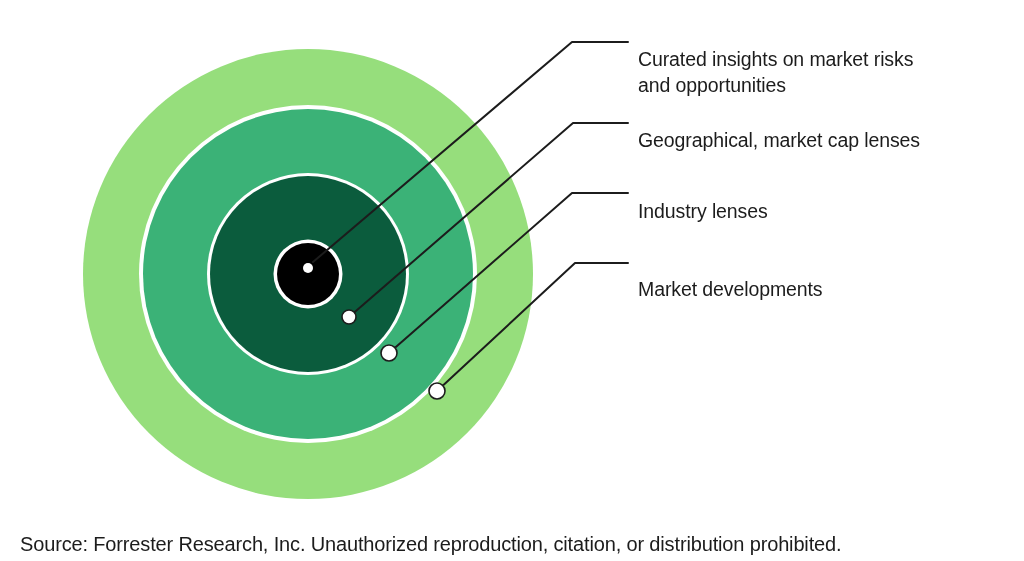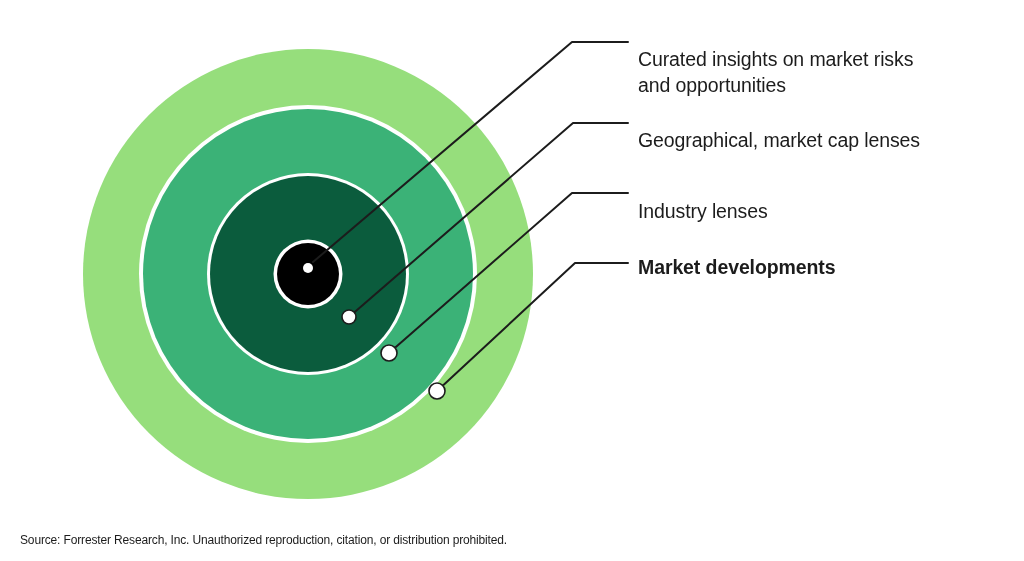--- a/index.html
+++ b/index.html
@@ -28,28 +28,28 @@
     font-size: 19.5px;
     line-height: 26px;
     color: #1c1c1c;
     letter-spacing: -0.1px;
     white-space: pre-line;
     margin-top: 16px;
   }
   #label-curated  { left: 638px; top: 30px;  width: 330px; }
   #label-geo      { left: 638px; top: 111px; width: 350px; }
   #label-industry { left: 638px; top: 182px; width: 300px; }
-  #label-market   { left: 638px; top: 238px; width: 300px; font-weight: bold; }
+  #label-market   { left: 638px; top: 260px; width: 300px; }
 
   #source-note {
     position: absolute;
     left: 20px;
     top: 533px;
     font-family: "Liberation Sans", sans-serif;
-    font-size: 12px;
+    font-size: 20px;
     color: #1c1c1c;
     letter-spacing: -0.15px;
     white-space: nowrap;
   }
 </style>
 </head>
 <body>
 
 <svg id="diagram-canvas" viewBox="0 0 1024 561" xmlns="http://www.w3.org/2000/svg">
 

